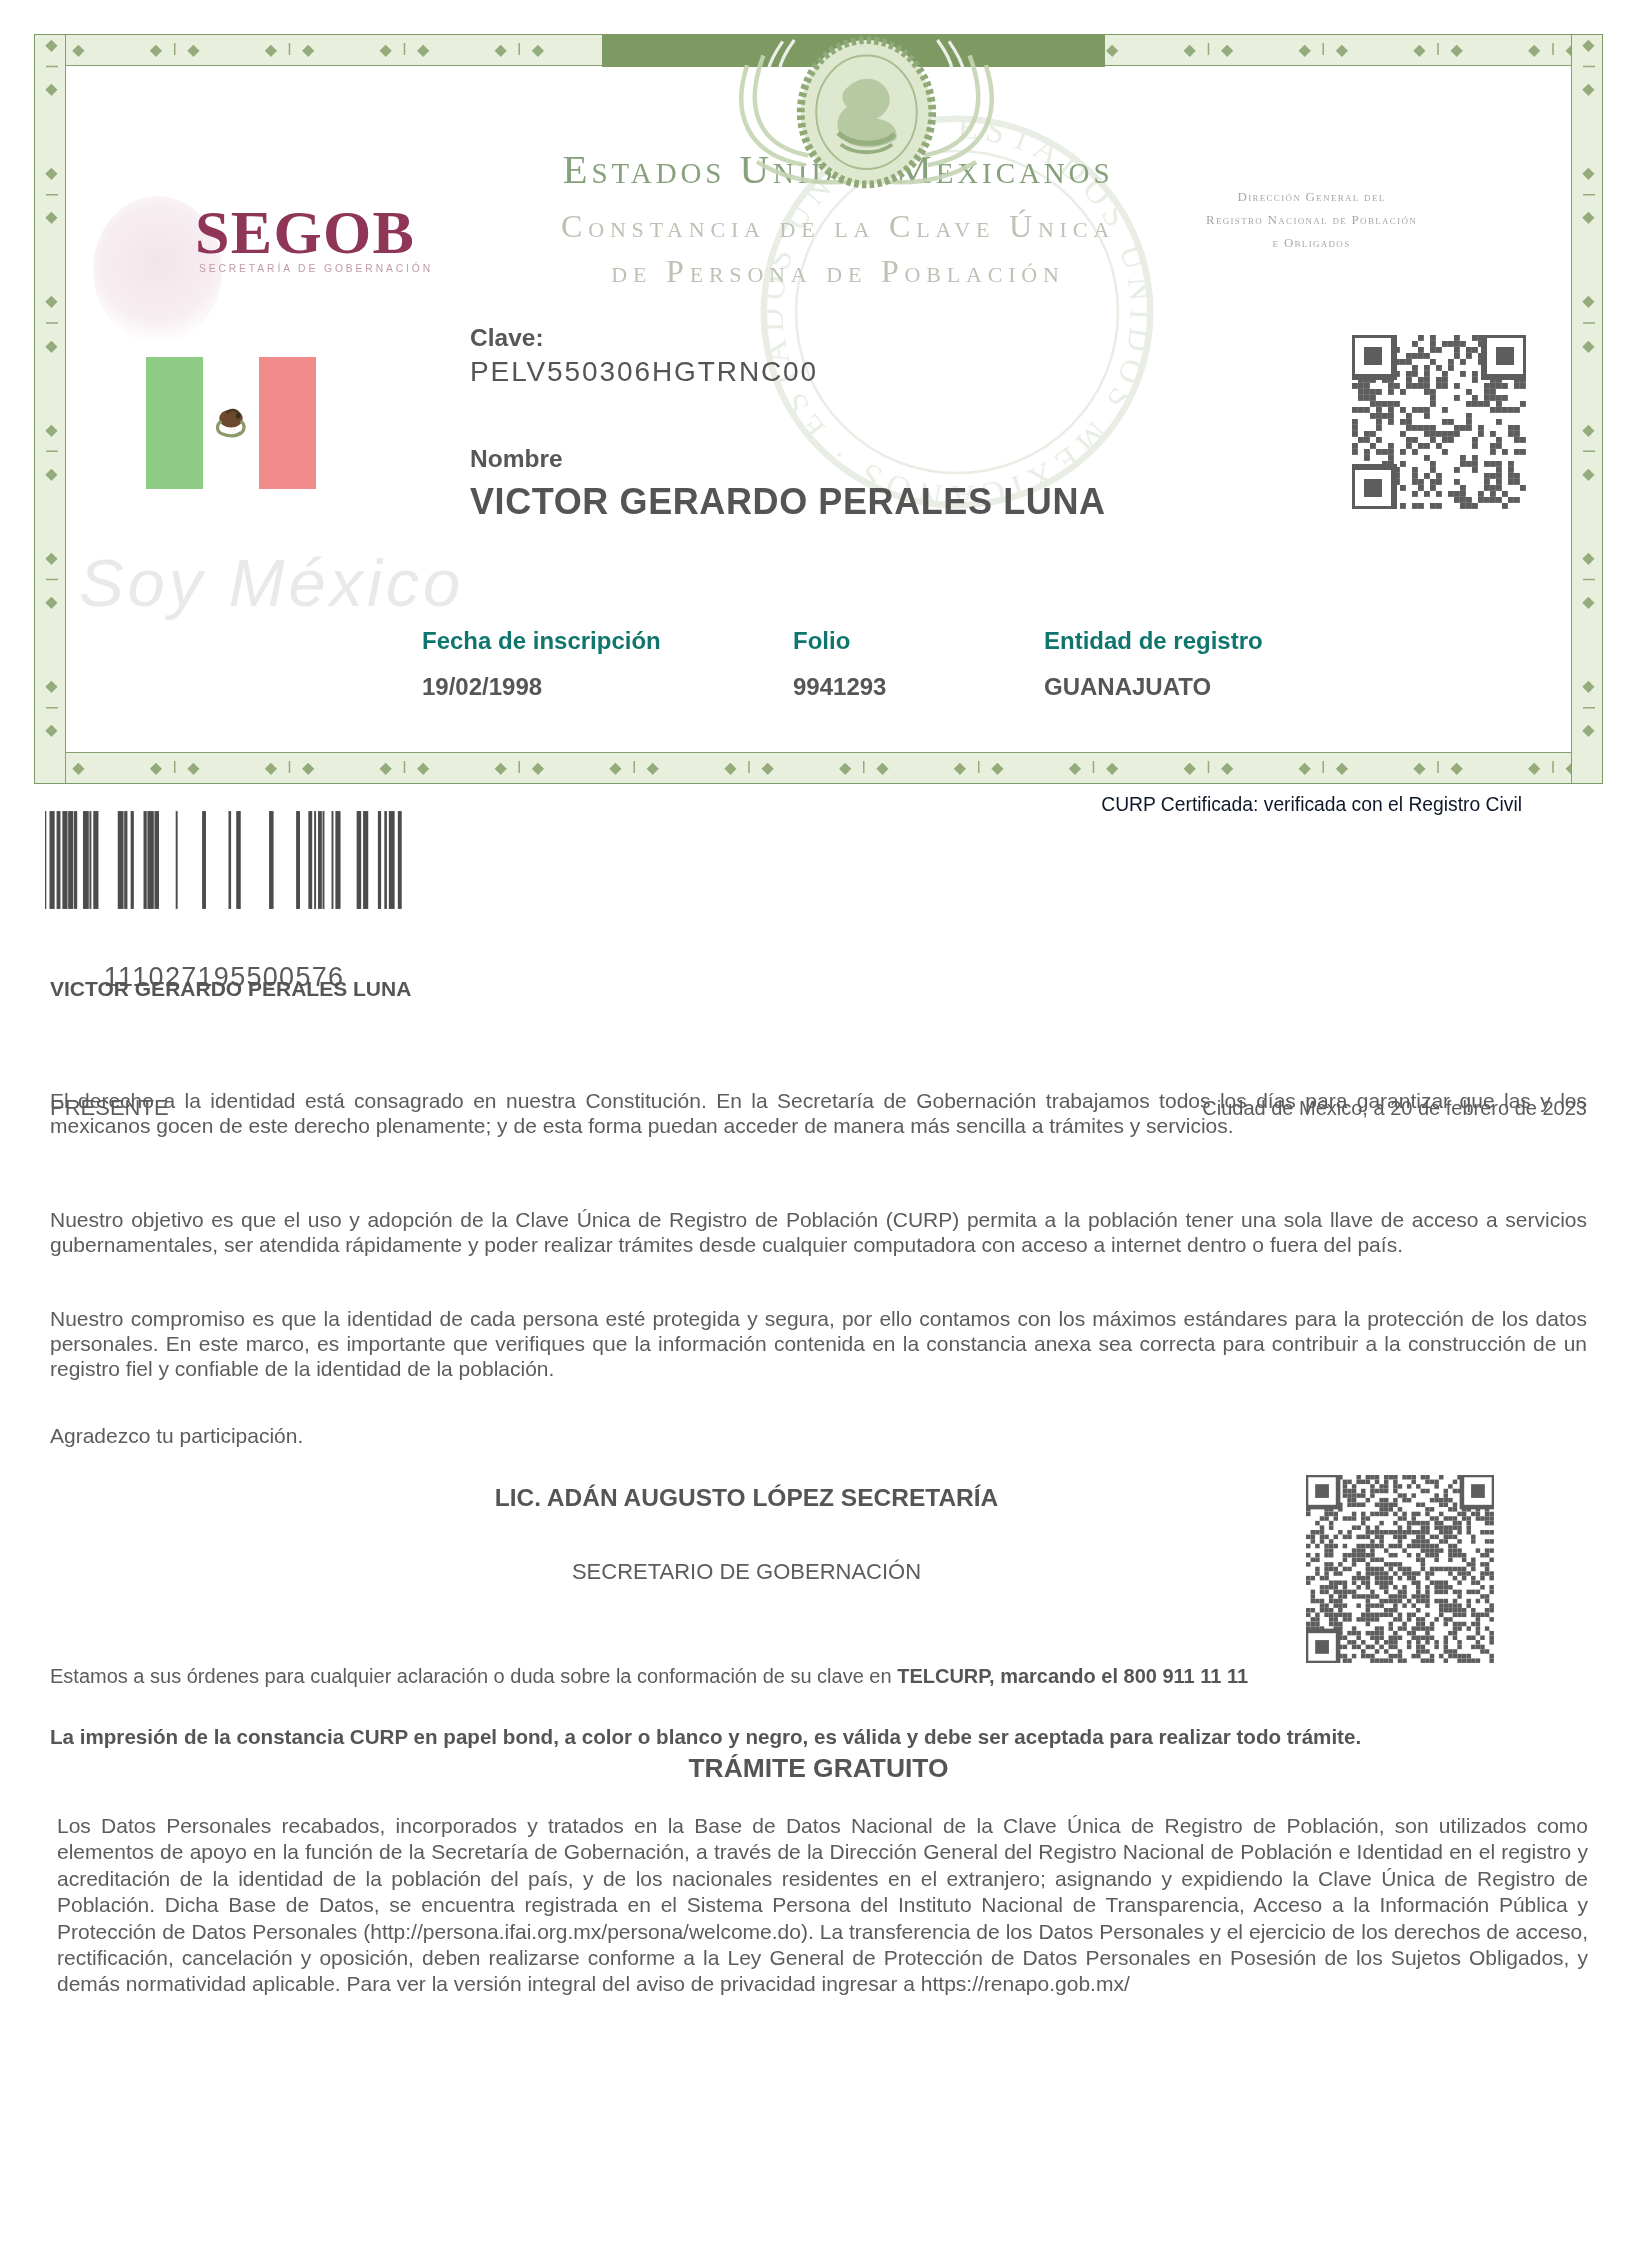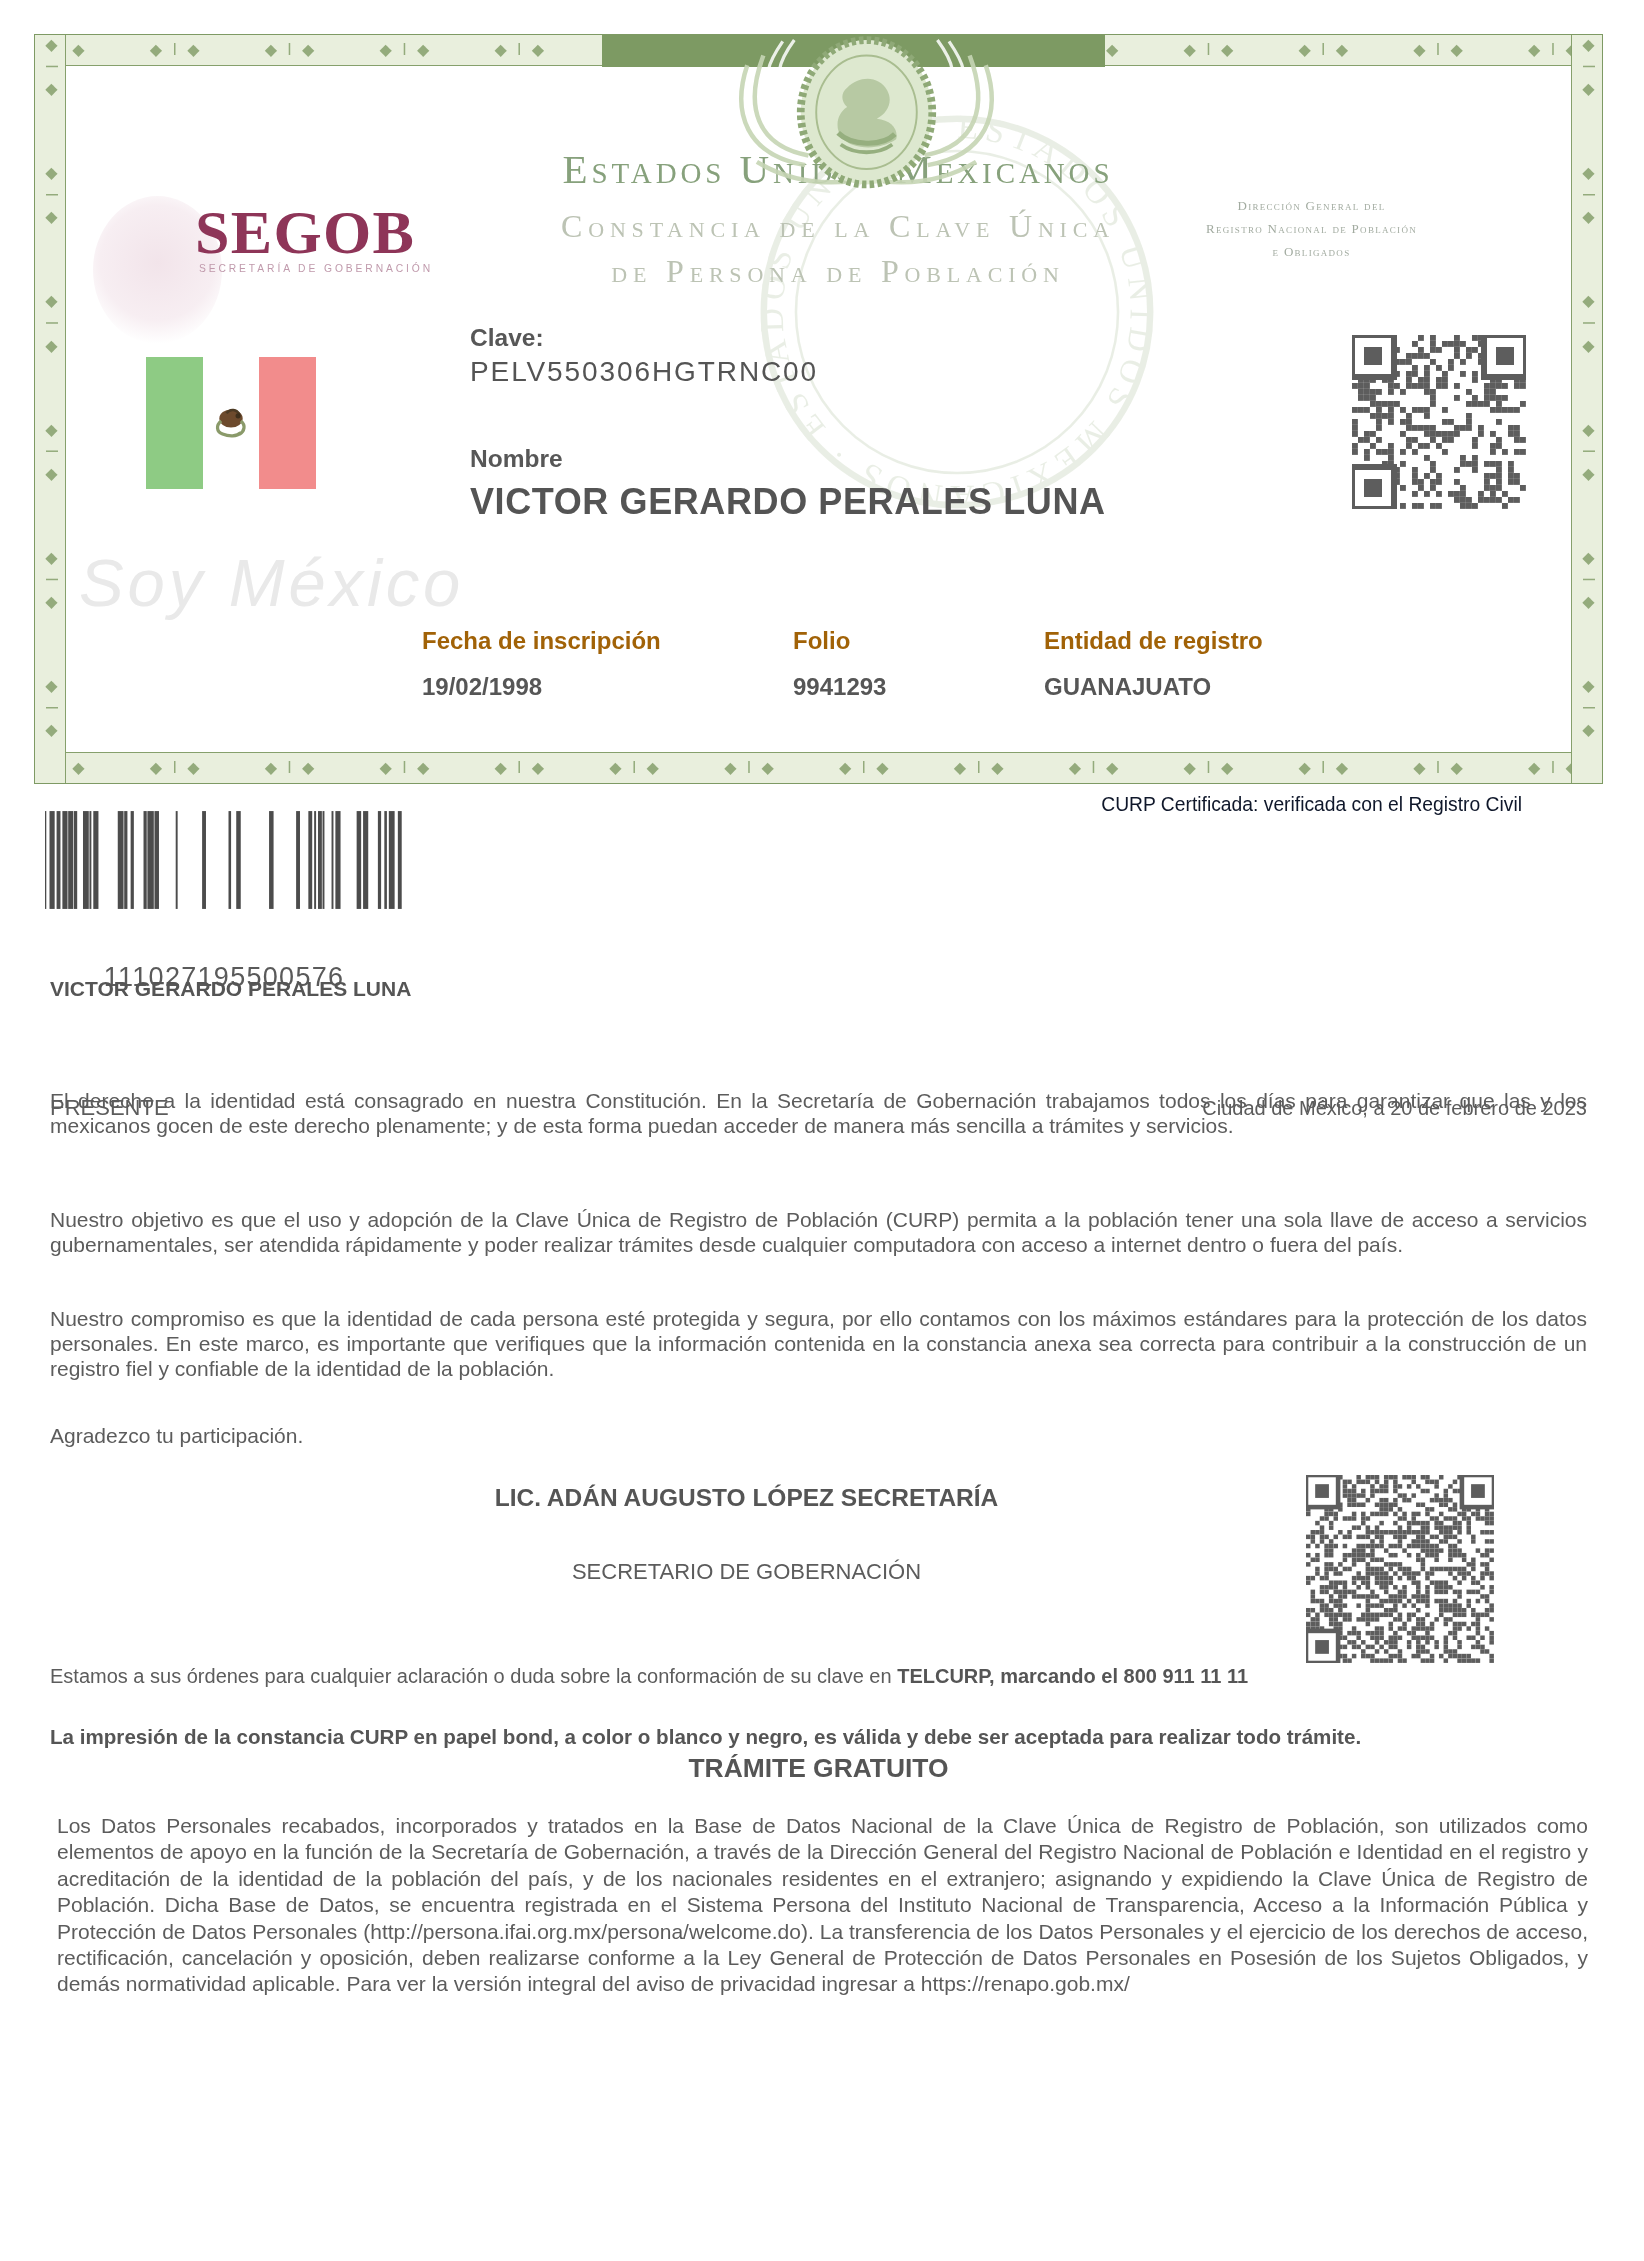--- a/index.html
+++ b/index.html
@@ -22,21 +22,21 @@
     background:radial-gradient(circle at 50% 45%, #f2e4ea 0%, #f7eef2 55%, #fff 78%);z-index:1;}
   .segob{position:absolute;left:160px;top:166px;z-index:2;}
   .segob .logo{font-family:"Liberation Serif",serif;font-weight:bold;font-size:62px;color:#8e3558;letter-spacing:1.3px;line-height:62px;}
   .segob .cap{font-size:10.3px;color:#c09aac;letter-spacing:2.9px;margin-left:3.9px;}
 
   
   .title{position:absolute;left:400px;top:110px;width:806px;text-align:center;font-family:"Liberation Serif",serif;
     font-variant:small-caps;font-size:41px;color:#87a17c;letter-spacing:3.9px;z-index:2;}
   .subtitle{position:absolute;left:400px;top:169px;width:806px;text-align:center;font-family:"Liberation Serif",serif;
     font-variant:small-caps;font-size:32px;line-height:45px;color:#bcc3b4;letter-spacing:5.8px;z-index:2;}
-  .agency{position:absolute;left:1122px;top:159px;width:309px;text-align:center;font-family:"Liberation Serif",serif;
+  .agency{position:absolute;left:1122px;top:150px;width:309px;text-align:center;font-family:"Liberation Serif",serif;
     font-variant:small-caps;font-size:13px;line-height:23px;color:#a2aba0;letter-spacing:1.3px;z-index:2;}
 
   
   .flag{position:absolute;left:111px;top:322px;width:170px;height:132px;display:flex;z-index:2;}
   .flag .g{flex:1;background:#8ecb84;}
   .flag .w{flex:1;background:#ffffff;position:relative;}
   .flag .r{flex:1;background:#f28c8c;}
   .flag svg{position:absolute;left:50%;top:50%;transform:translate(-50%,-50%);}
 
   
@@ -45,21 +45,21 @@
   .clave-value{position:absolute;left:435px;top:321px;font-size:28px;font-weight:normal;color:#545454;letter-spacing:1.9px;z-index:2;}
   .nombre-label{position:absolute;left:435px;top:410px;font-size:24.5px;z-index:2;}
   .nombre-value{position:absolute;left:435px;top:446px;font-size:36px;font-weight:bold;color:#545454;letter-spacing:0.6px;z-index:2;}
 
   .qr{position:absolute;z-index:2;}
   .qr1{left:1317px;top:300px;width:174px;height:174px;}
   .qr2{left:1306px;top:1475px;width:188px;height:188px;}
 
   .soy-mexico{position:absolute;left:44px;top:509px;font-size:67px;font-style:italic;color:#e9e9e9;letter-spacing:3.9px;z-index:1;}
 
-  .field-label{position:absolute;top:592px;font-size:24px;font-weight:bold;color:#a16207;z-index:2;}
+  .field-label{position:absolute;top:592px;font-size:24px;font-weight:bold;color:#0f766e;z-index:2;}
   .field-value{position:absolute;top:638px;font-size:24px;font-weight:bold;color:#565656;z-index:2;}
   .fx0{left:387px;} .fx1{left:758px;} .fx2{left:1009px;}
 
   
   .barcode{position:absolute;left:45px;top:811px;width:358px;height:98px;}
   .barcode-number{position:absolute;left:45px;top:962px;width:358px;text-align:center;font-size:27px;color:#5a5a5a;letter-spacing:1.3px;}
   .certified{position:absolute;right:122px;top:794px;font-size:19.3px;color:#0f172a;}
 
   .recipient{position:absolute;left:50px;top:977px;font-size:21px;font-weight:bold;color:#555;}
   .presente{position:absolute;left:50px;top:1095px;font-size:22px;color:#5c5c5c;}

